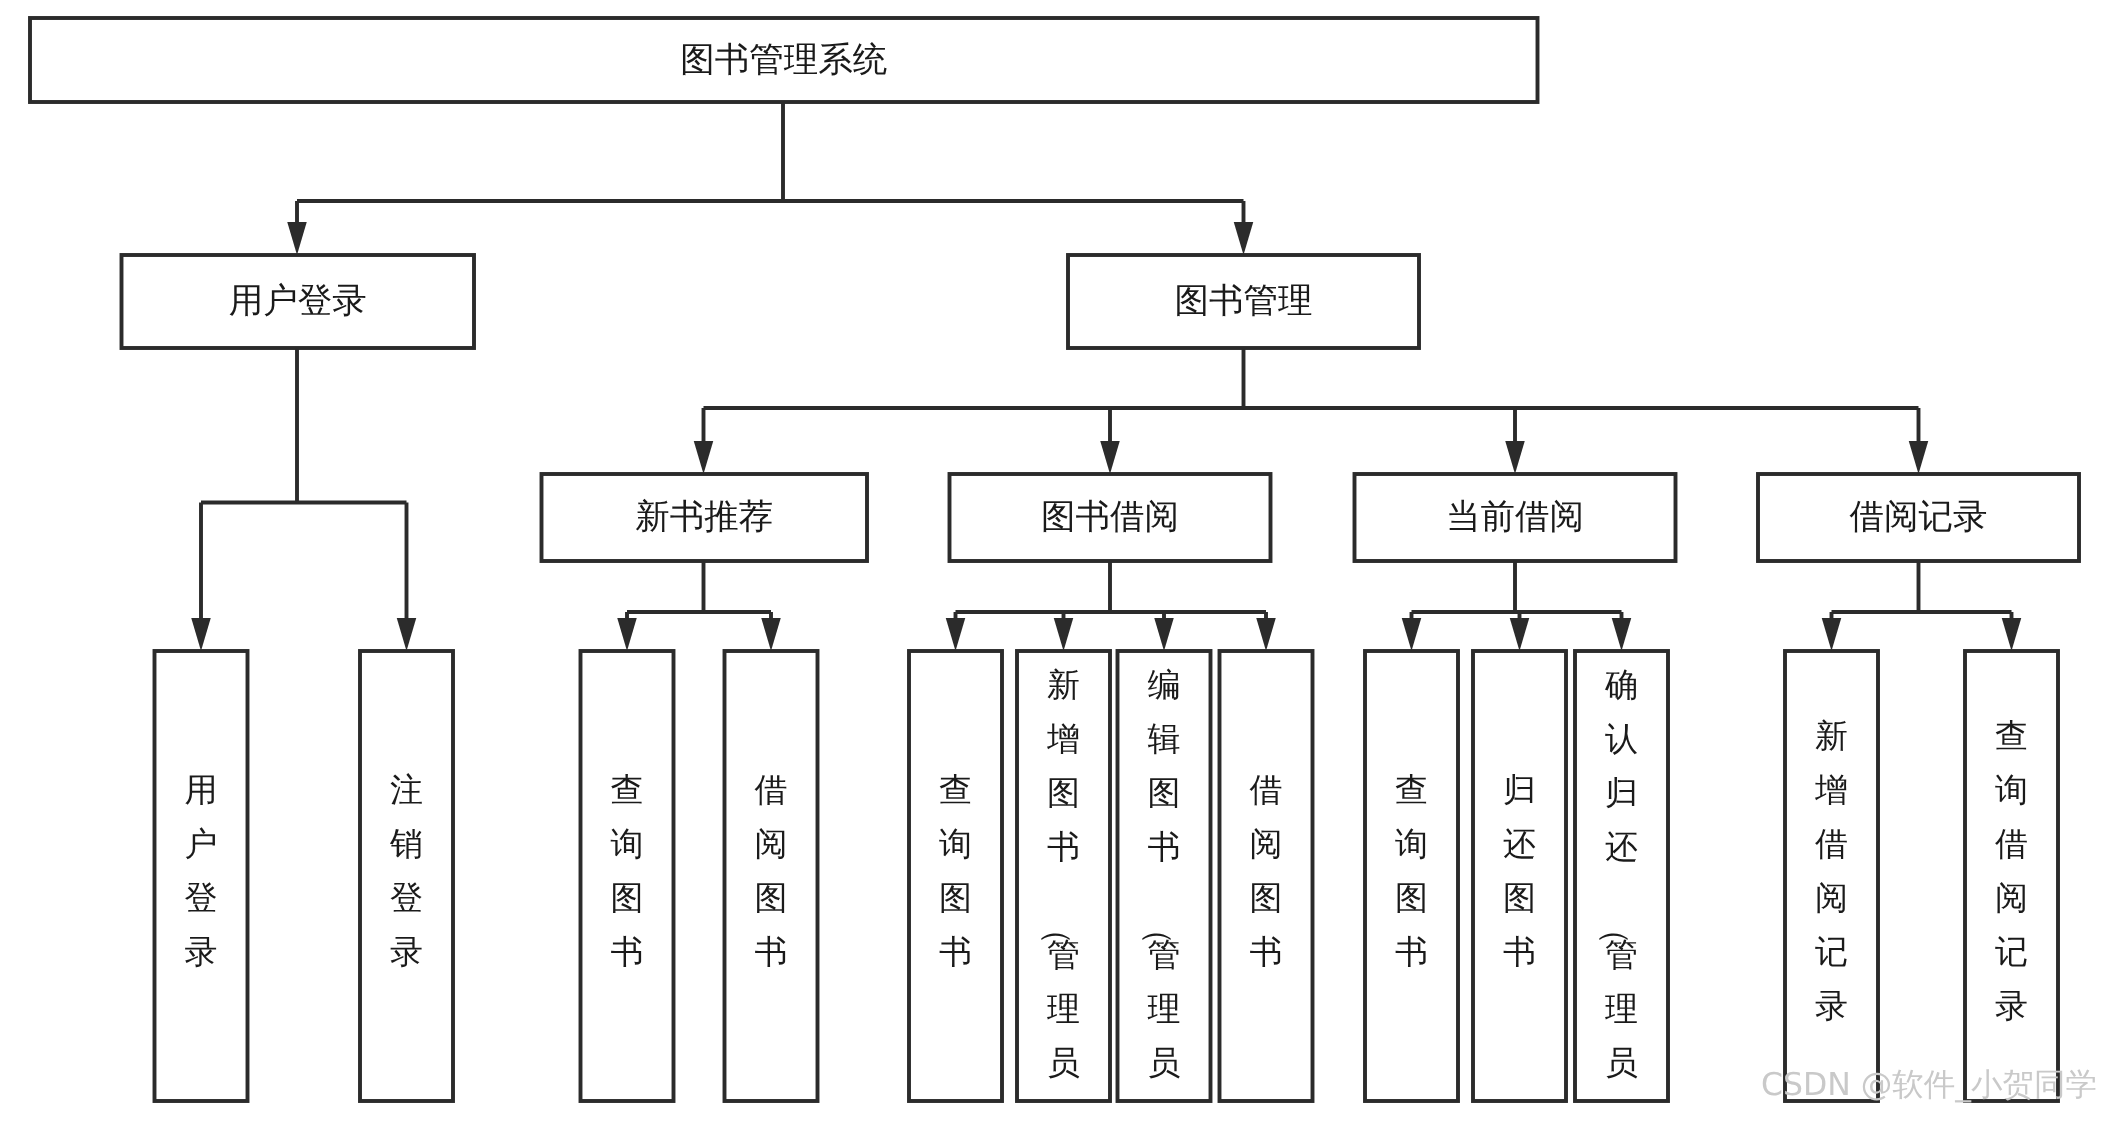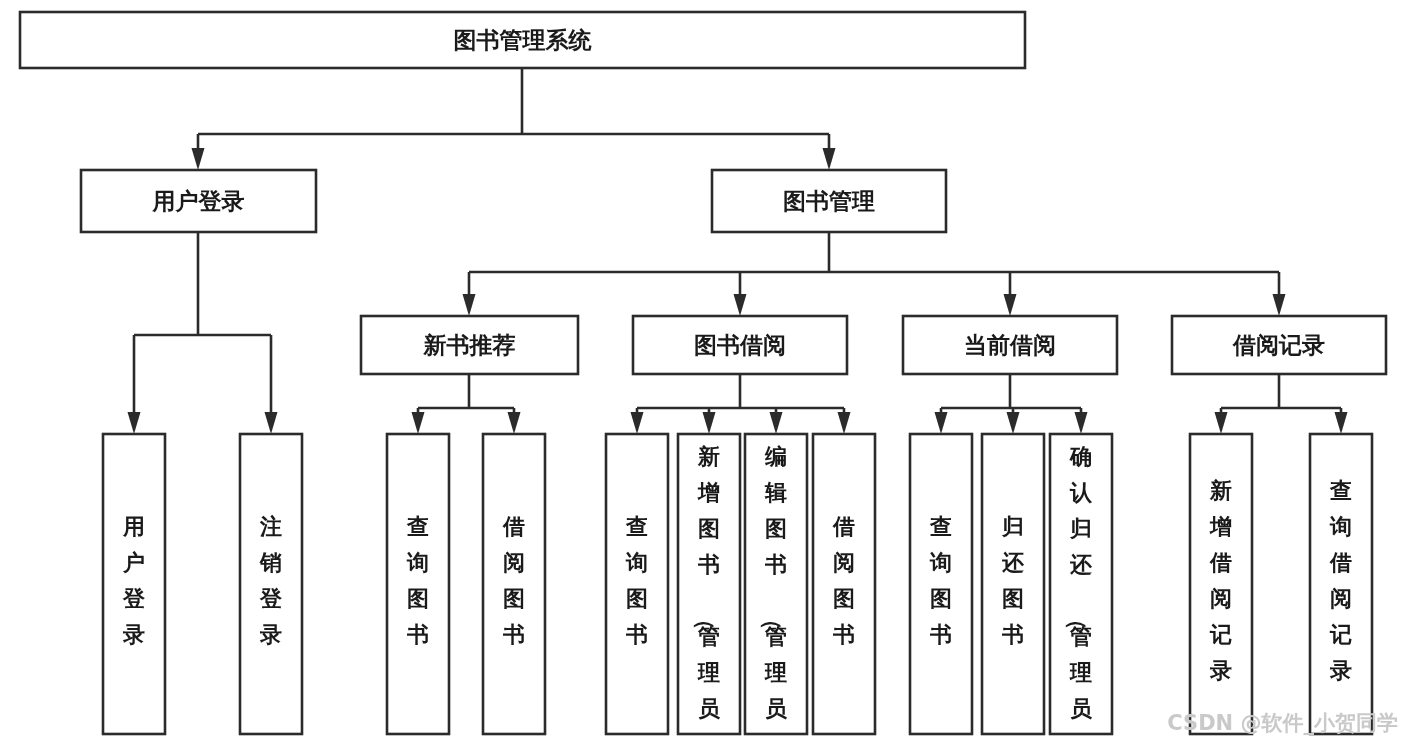--- a/index.html
+++ b/index.html
@@ -14,21 +14,20 @@
     position: relative;
     overflow: hidden;
     font-family: "DejaVu Sans", "Liberation Sans", sans-serif;
   }
   #diagram-root {
     position: absolute;
     left: 0;
     top: 0;
     width: 1116px;
     height: 747px;
-    font-weight: bold;
   }
   svg.flow-canvas {
     display: block;
     width: 1405px;
     height: 747px;
     background: #ffffff;
   }
   .node-box {
     fill: #ffffff;
     stroke: #2b2b2b;

